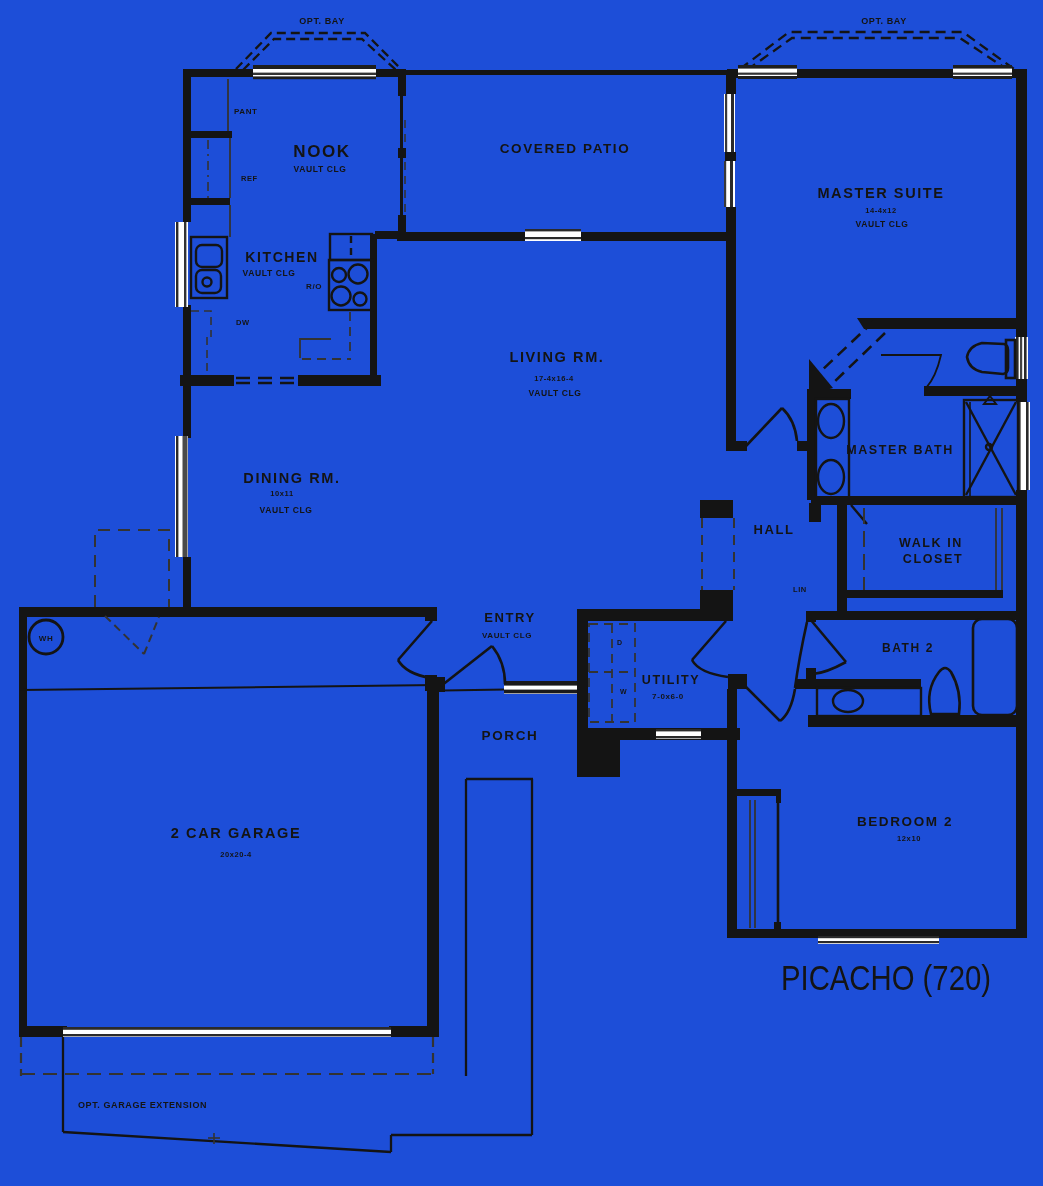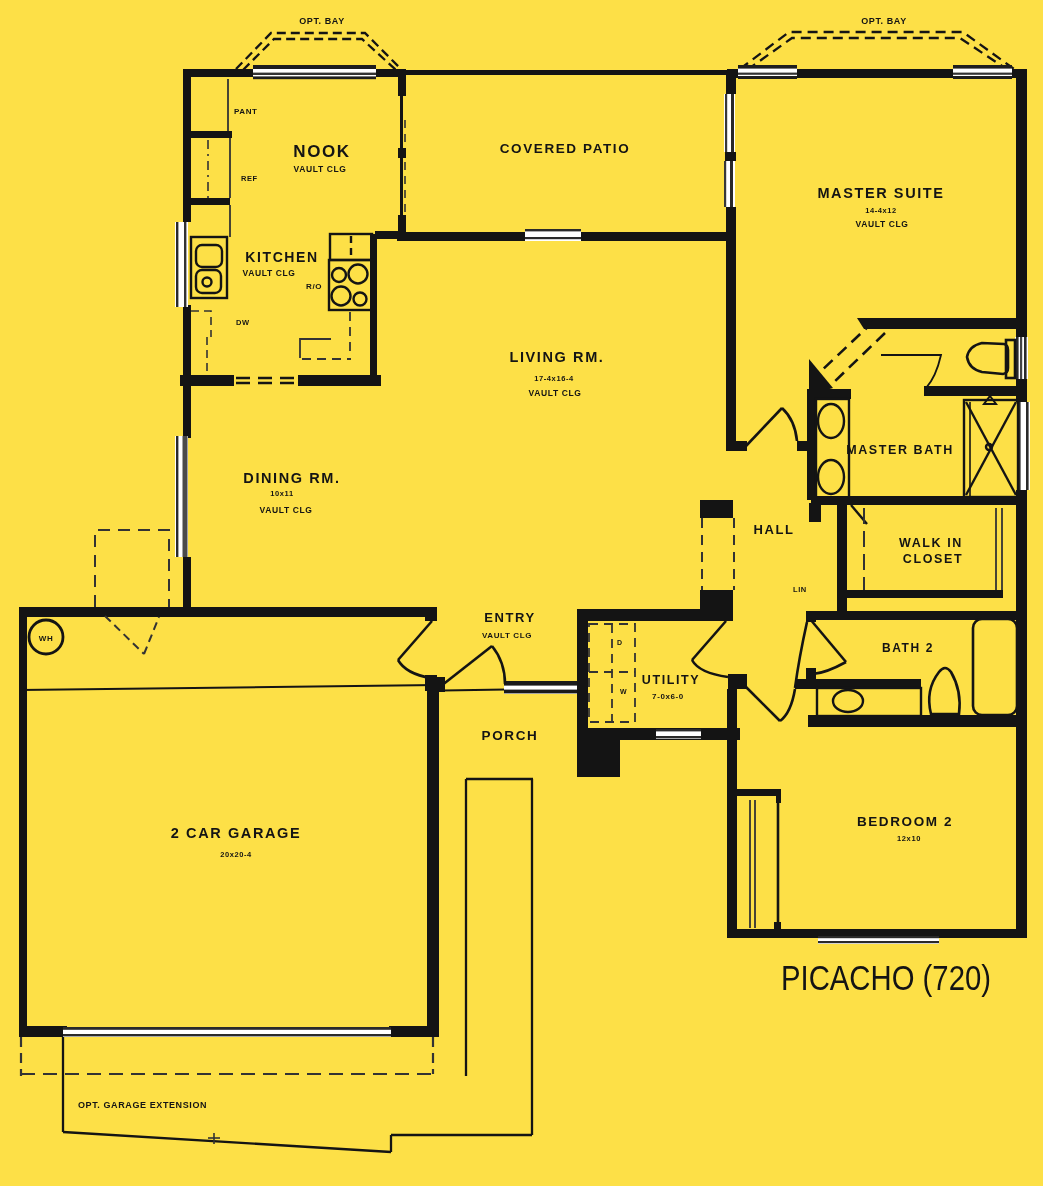--- a/index.html
+++ b/index.html
@@ -1,16 +1,16 @@
 <!DOCTYPE html>
 <html><head>
 <meta charset="utf-8">
 <style>
   html,body{margin:0;padding:0;background:#fff;}
-  .sheet{position:relative;width:1043px;height:1186px;background:#fde047;overflow:hidden;}
+  .sheet{position:relative;width:1043px;height:1186px;background:#1d4ed8;overflow:hidden;}
   svg{position:absolute;left:0;top:0;filter:blur(0.4px);}
   text{font-family:"Liberation Sans", sans-serif;fill:#141414;}
   .rm{font-weight:bold;letter-spacing:1.6px;}
   .sub{font-weight:bold;letter-spacing:0.6px;}
 </style>
 </head>
 <body>
 <div class="sheet">
 <svg width="1043" height="1186" viewBox="0 0 1043 1186">
 <g stroke-linecap="butt" stroke-linejoin="miter">

